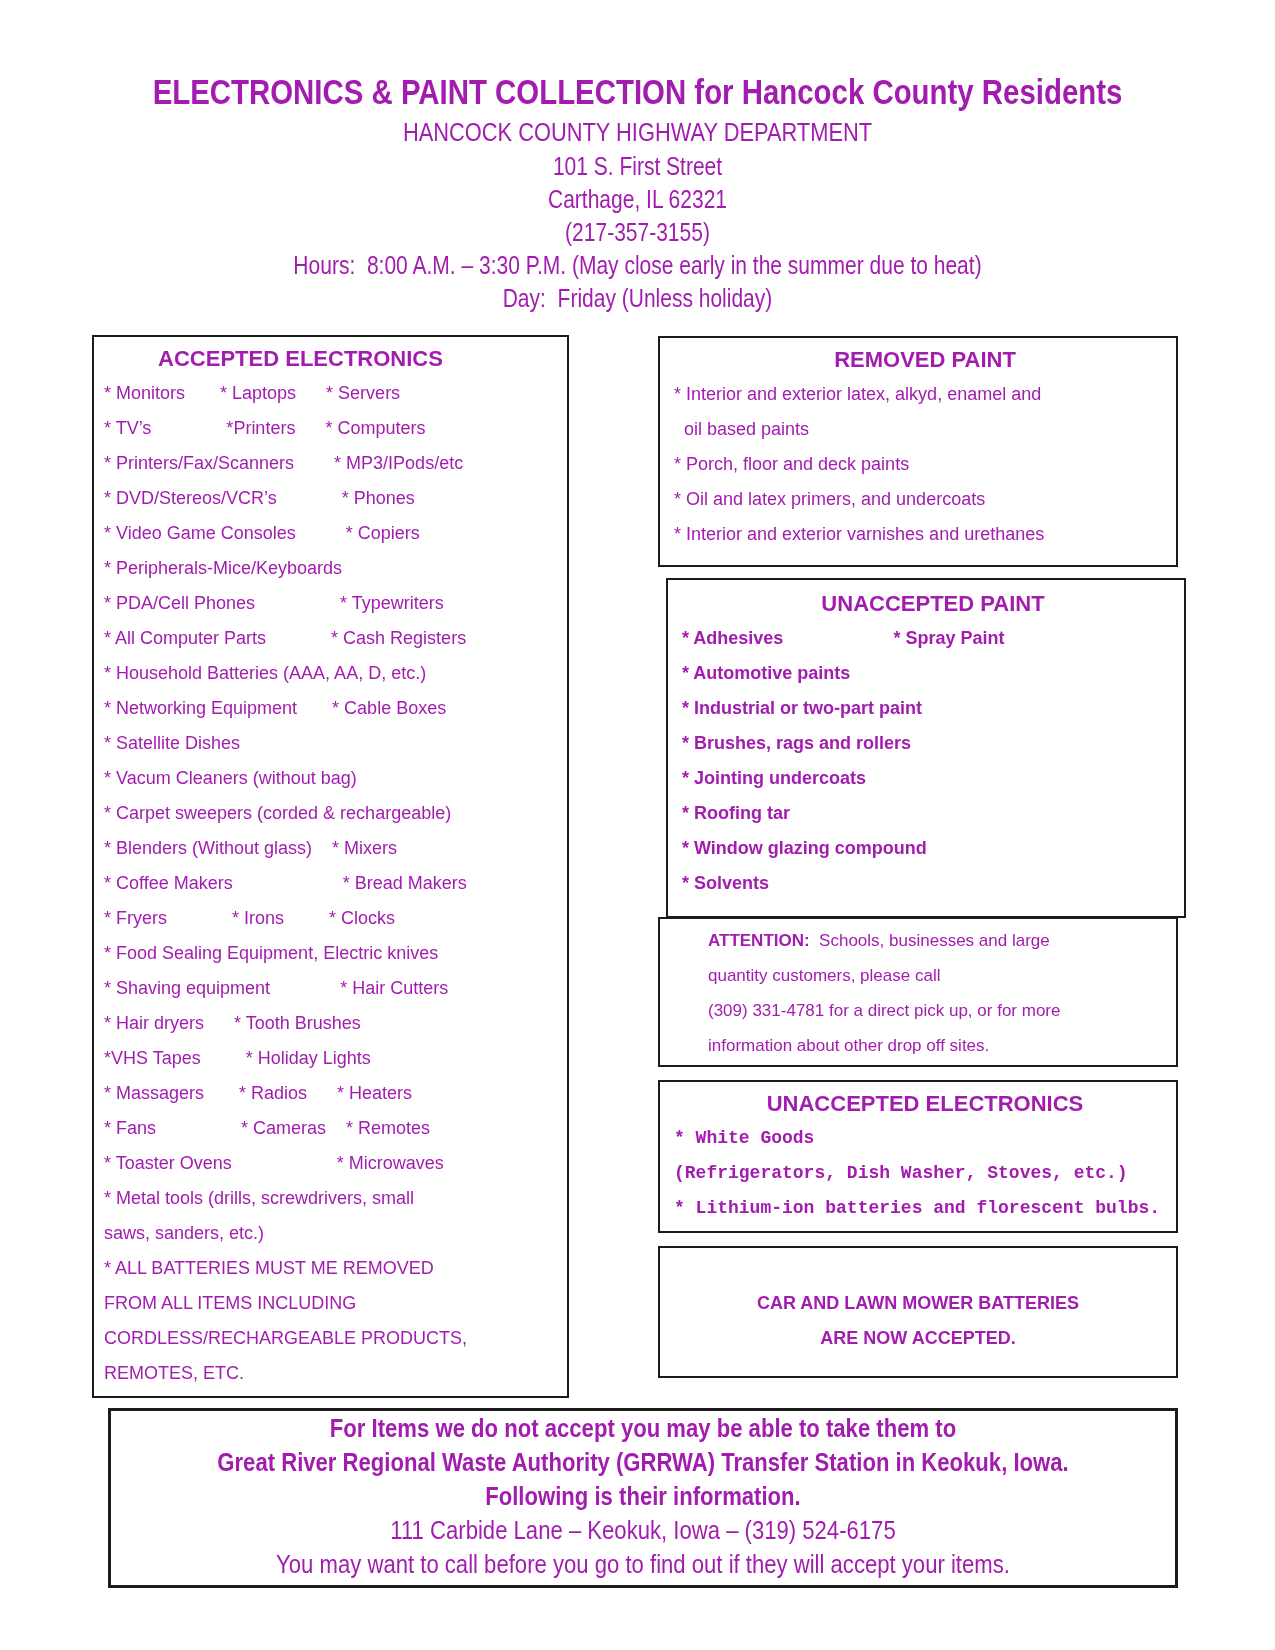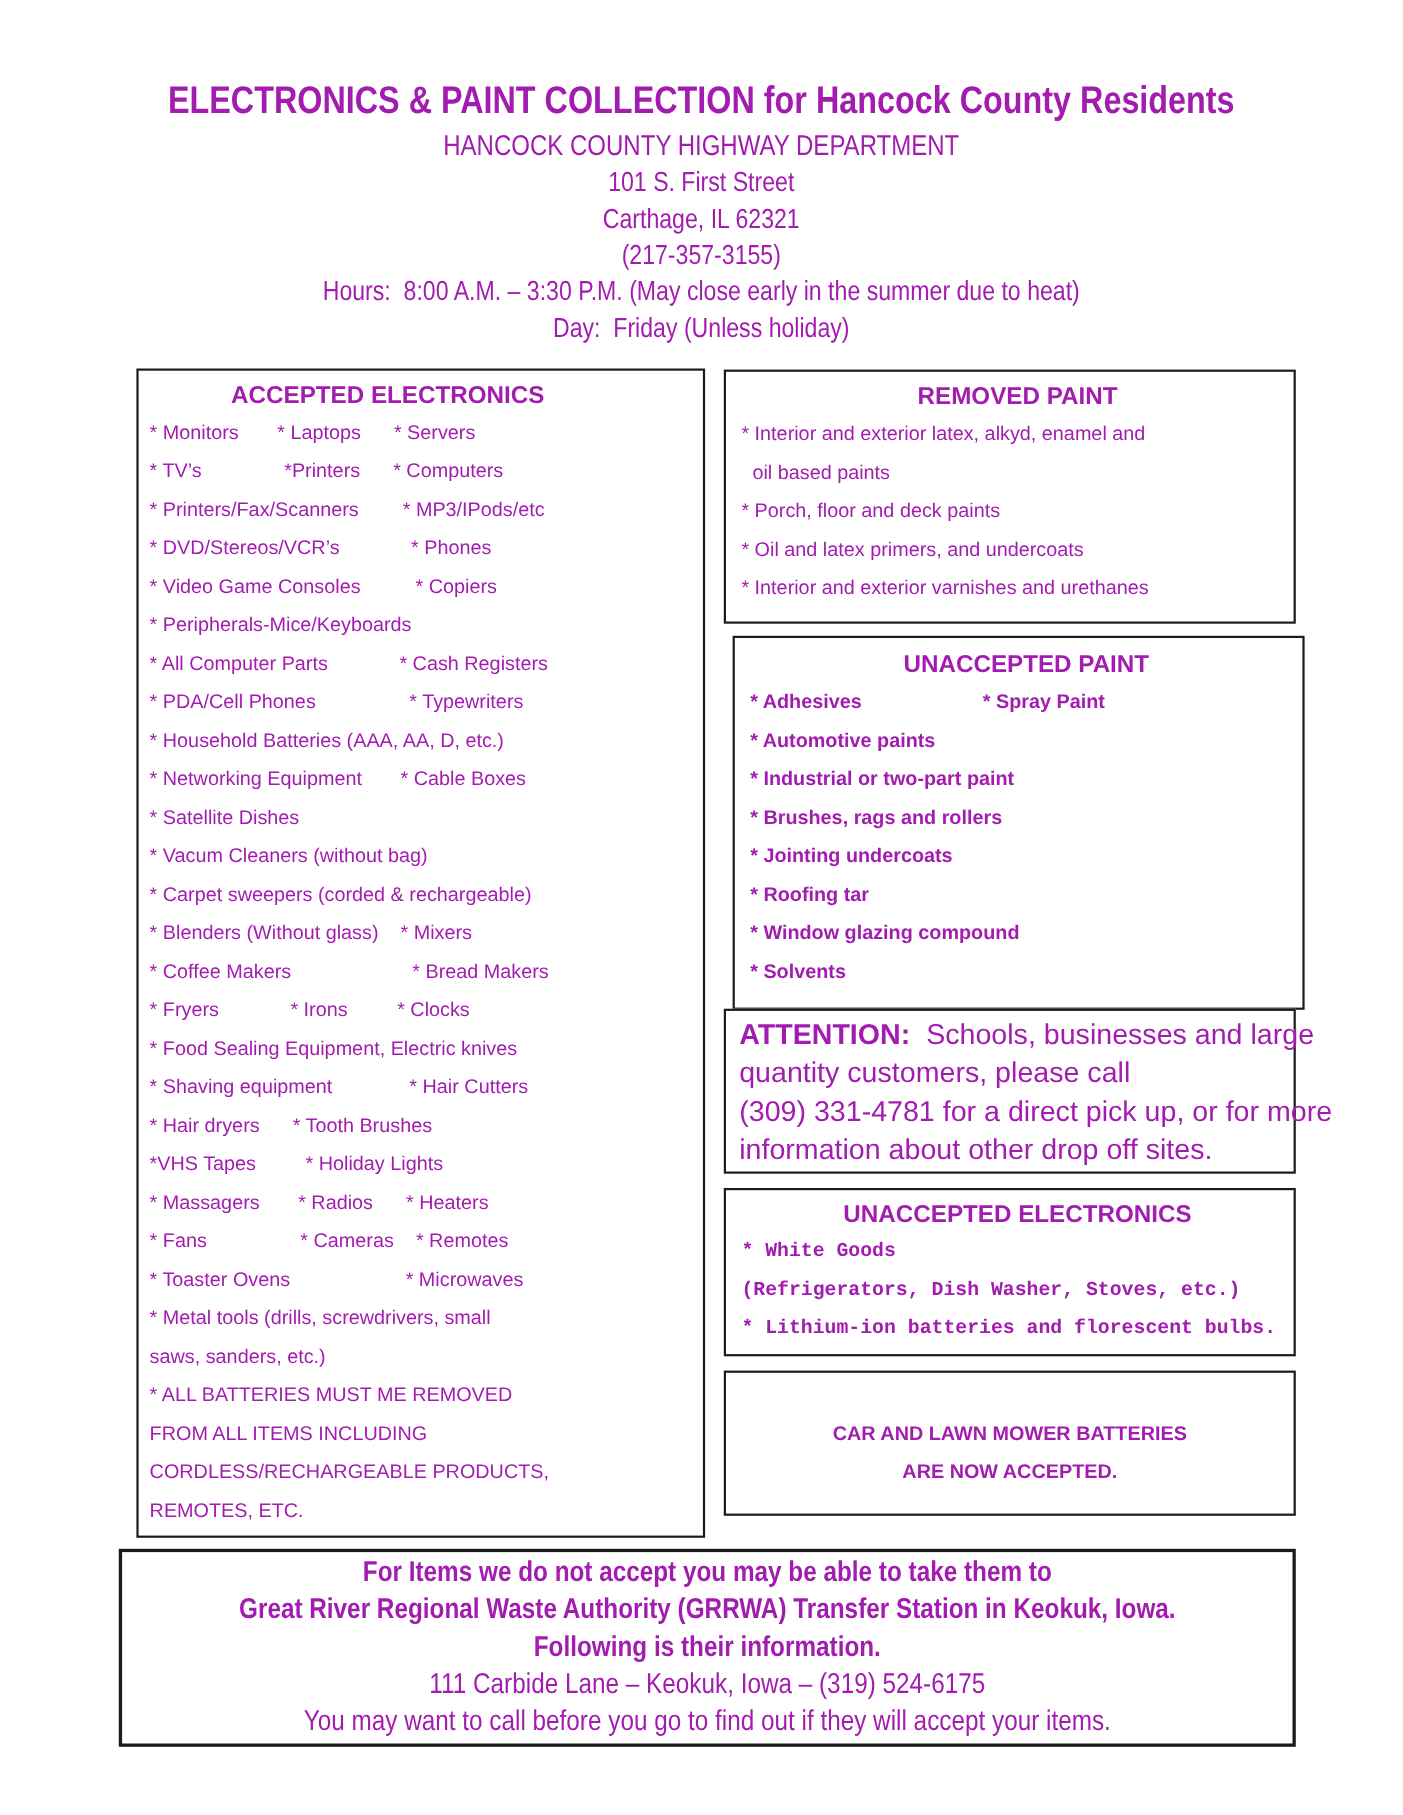--- a/index.html
+++ b/index.html
@@ -14,27 +14,27 @@
   
   .header { position:absolute; top:70px; left:0; width:1275px; text-align:center; }
   .cond { transform:scaleX(0.84); transform-origin:50% 50%; }
   .h-title { font-size:35px; font-weight:700; line-height:44px; }
   .h-dept  { font-size:26px; line-height:36px; }
   .h-line  { font-size:25px; line-height:33px; white-space:pre; }
   
   .box { position:absolute; box-sizing:border-box; border:2px solid #1b1b1b; background:#ffffff; }
   .box .line { white-space:pre; font-size:18px; line-height:35px; }
   .box-title { font-size:22px; font-weight:700; line-height:35px; text-align:center; }
-  .left-box { left:124px; top:335px; width:517px; height:1063px; padding:4px 0 0 10px; }
+  .left-box { left:92px; top:335px; width:477px; height:1063px; padding:4px 0 0 10px; }
   .left-box .box-title { padding-right:70px; }
   .accepted-paint { left:658px; top:336px; width:520px; height:231px; padding:4px 0 0 14px; }
   .unaccepted-paint { left:666px; top:578px; width:520px; height:340px; padding:6px 0 0 14px; }
   .unaccepted-paint .line { font-weight:700; }
   .attention-box { left:658px; top:917px; width:520px; height:150px; padding:4px 0 0 12px; }
-  .attention-box .line { font-size:26px; }
+  .attention-box .line { font-size:17px;margin-left:36px; }
   .b { font-weight:700; }
   .unaccepted-electronics { left:658px; top:1080px; width:520px; height:153px; padding:4px 0 0 14px; }
   .unaccepted-electronics .line { font-weight:700;font-family:Liberation Mono, monospace; }
   .car-box { left:658px; top:1246px; width:520px; height:132px; padding-top:38px; text-align:center; }
   .car-box .line { font-weight:700; }
   .footer-box { left:108px; top:1408px; width:1070px; height:180px; border-width:3px; padding-top:0; text-align:center; }
   .footer-box .line { font-size:26px; line-height:34px; transform:scaleX(0.85); transform-origin:50% 50%; }
   .footer-box .fb .line { font-weight:700; }
 </style>
 </head>
@@ -54,22 +54,22 @@
 
   <section class="box left-box">
     <div class="box-title">ACCEPTED ELECTRONICS</div>
     <div>
         <div class="line">* Monitors       * Laptops      * Servers</div>
         <div class="line">* TV’s               *Printers      * Computers</div>
         <div class="line">* Printers/Fax/Scanners        * MP3/IPods/etc</div>
         <div class="line">* DVD/Stereos/VCR’s             * Phones</div>
         <div class="line">* Video Game Consoles          * Copiers</div>
         <div class="line">* Peripherals-Mice/Keyboards</div>
+        <div class="line">* PDA/Cell Phones                 * Typewriters</div>
         <div class="line">* All Computer Parts             * Cash Registers</div>
-        <div class="line">* PDA/Cell Phones                 * Typewriters</div>
         <div class="line">* Household Batteries (AAA, AA, D, etc.)</div>
         <div class="line">* Networking Equipment       * Cable Boxes</div>
         <div class="line">* Satellite Dishes</div>
         <div class="line">* Vacum Cleaners (without bag)</div>
         <div class="line">* Carpet sweepers (corded &amp; rechargeable)</div>
         <div class="line">* Blenders (Without glass)    * Mixers</div>
         <div class="line">* Coffee Makers                      * Bread Makers</div>
         <div class="line">* Fryers             * Irons         * Clocks</div>
         <div class="line">* Food Sealing Equipment, Electric knives</div>
         <div class="line">* Shaving equipment              * Hair Cutters</div>

